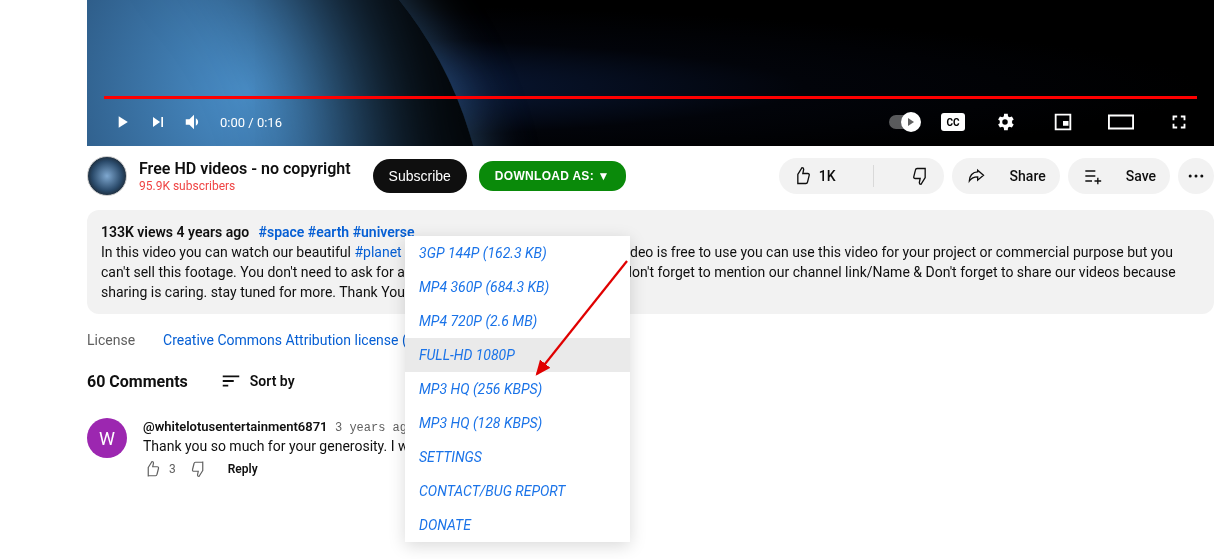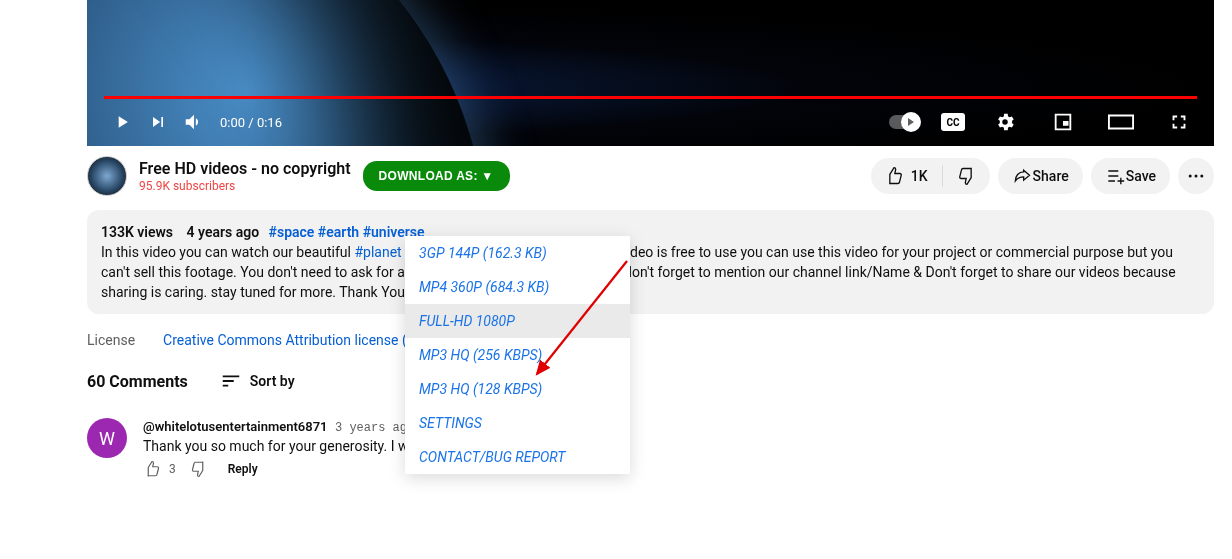--- a/index.html
+++ b/index.html
@@ -40,21 +40,21 @@
 
   .video-title { font-size: 20px; font-weight: 700; margin-top: 14px; }
 
   .channel-row { display: flex; align-items: center; margin-top: 10px; gap: 12px; }
   .avatar { width: 40px; height: 40px; border-radius: 50%; background: radial-gradient(circle at 50% 50%, #7fa8d0 0%, #2a4a6a 55%, #111 90%); border: 1px solid #ccc; }
   .channel-name { font-weight: 600; font-size: 16px; }
   .subscribers { font-size: 12px; color: #ef4444; margin-top: 1px; }
   .subscribe-btn { background: #0f0f0f; color: #fff; border: none; border-radius: 18px; padding: 9px 16px; font-size: 14px; font-weight: 500; cursor: pointer; margin-left: 10px; }
   .download-as { background: #0a8a0a; color: #fff; border: none; border-radius: 14px; padding: 8px 16px; font-size: 12px; font-weight: 600; cursor: pointer; letter-spacing: 0.3px; }
   .action-group { margin-left: auto; display: flex; align-items: center; gap: 8px; }
-  .pill { background: #f2f2f2; border-radius: 18px; height: 36px; display: flex; align-items: center; padding: 0 14px; font-size: 14px; font-weight: 500; cursor: pointer; gap: 1px; }
+  .pill { background: #f2f2f2; border-radius: 18px; height: 36px; display: flex; align-items: center; padding: 0 14px; font-size: 14px; font-weight: 500; cursor: pointer; gap: 24px; }
   .pill.split { padding: 0; }
   .pill .seg { display: flex; align-items: center; height: 36px; padding: 0 13px; gap: 7px; }
   .pill .divider { width: 1px; height: 22px; background: rgba(0,0,0,0.1); }
   .dots { width: 36px; justify-content: center; padding: 0; }
 
   .description {
     background: #f2f2f2; border-radius: 12px; padding: 12px 14px;
     margin-top: 14px; font-size: 14px; line-height: 20px; position: relative;
   }
   .desc-head { font-weight: 600; }
@@ -149,20 +149,21 @@
     </div>
   </div>
 
 
   <div class="channel-row">
     <div class="avatar"></div>
     <div>
       <div class="channel-name">Free HD videos - no copyright</div>
       <div class="subscribers">95.9K subscribers</div>
     </div>
+    <button class="subscribe-btn">Subscribe</button>
     <button class="download-as">DOWNLOAD AS: ▼</button>
 
     <div class="action-group">
       <div class="pill split">
         <div class="seg">
           <span class="icon">
             <svg width="20" height="20" viewBox="0 0 24 24" fill="none" stroke="#0f0f0f" stroke-width="1.6">
                 <path d="M7 22V10m0 0l5-8c1 0 2 1 2 2l-1 5h6c1 0 2 1 1.7 2l-2 8c-.2 1-1 2-2 2H7z"></path>
               </svg>
           </span>
@@ -200,21 +201,21 @@
               <circle cx="12" cy="12" r="1.8"></circle>
               <circle cx="19" cy="12" r="1.8"></circle>
             </svg>
         </span>
       </div>
     </div>
   </div>
 
   <div class="description">
     <span class="desc-head">133K views</span>
-    <span class="desc-head" style="margin-left:10px">4 years ago</span>
+    <span class="desc-head" style="margin-left:0">4 years ago</span>
     <span class="desc-time hashtag" style="font-weight:600">#space #earth #universe</span>
     <br>
     <span>In this video you can watch our beautiful </span><span class="hashtag">#planet #earth</span><span> spinning in the #space this video is free to use you can use this video for your project or commercial purpose but you can't sell this footage. You don't need to ask for any permission to use this video but don't forget to mention our channel link/Name &amp; Don't forget to share our videos because sharing is caring. stay tuned for more. Thank You.  </span><span class="more"> …more</span>
   </div>
 
   <div class="license-row">
     <span class="license-label">License</span>
     <span class="link">Creative Commons Attribution license (reuse allowed)</span>
   </div>
 
@@ -252,25 +253,27 @@
         <span class="reply-btn">Reply</span>
       </div>
     </div>
   </div>
 
 </div>
 
 <div class="dropdown">
   <div class="dropdown-item">3GP 144P (162.3 KB)</div>
   <div class="dropdown-item">MP4 360P (684.3 KB)</div>
+  <div class="dropdown-item">MP4 720P (2.6 MB)</div>
   <div class="dropdown-item active">FULL-HD 1080P</div>
   <div class="dropdown-item">MP3 HQ (256 KBPS)</div>
   <div class="dropdown-item">MP3 HQ (128 KBPS)</div>
   <div class="dropdown-item">SETTINGS</div>
   <div class="dropdown-item">CONTACT/BUG REPORT</div>
+  <div class="dropdown-item">DONATE</div>
 </div>
 
 <svg class="arrow-svg" width="120" height="130">
   <defs>
     <marker id="ah" markerWidth="10" markerHeight="10" refX="6" refY="3" orient="auto">
       <path d="M0,0 L7,3 L0,6 z" fill="#e00000"></path>
     </marker>
   </defs>
   <line x1="105" y1="5" x2="15" y2="118" stroke="#e00000" stroke-width="2.2" marker-end="url(#ah)"></line>
 </svg>

